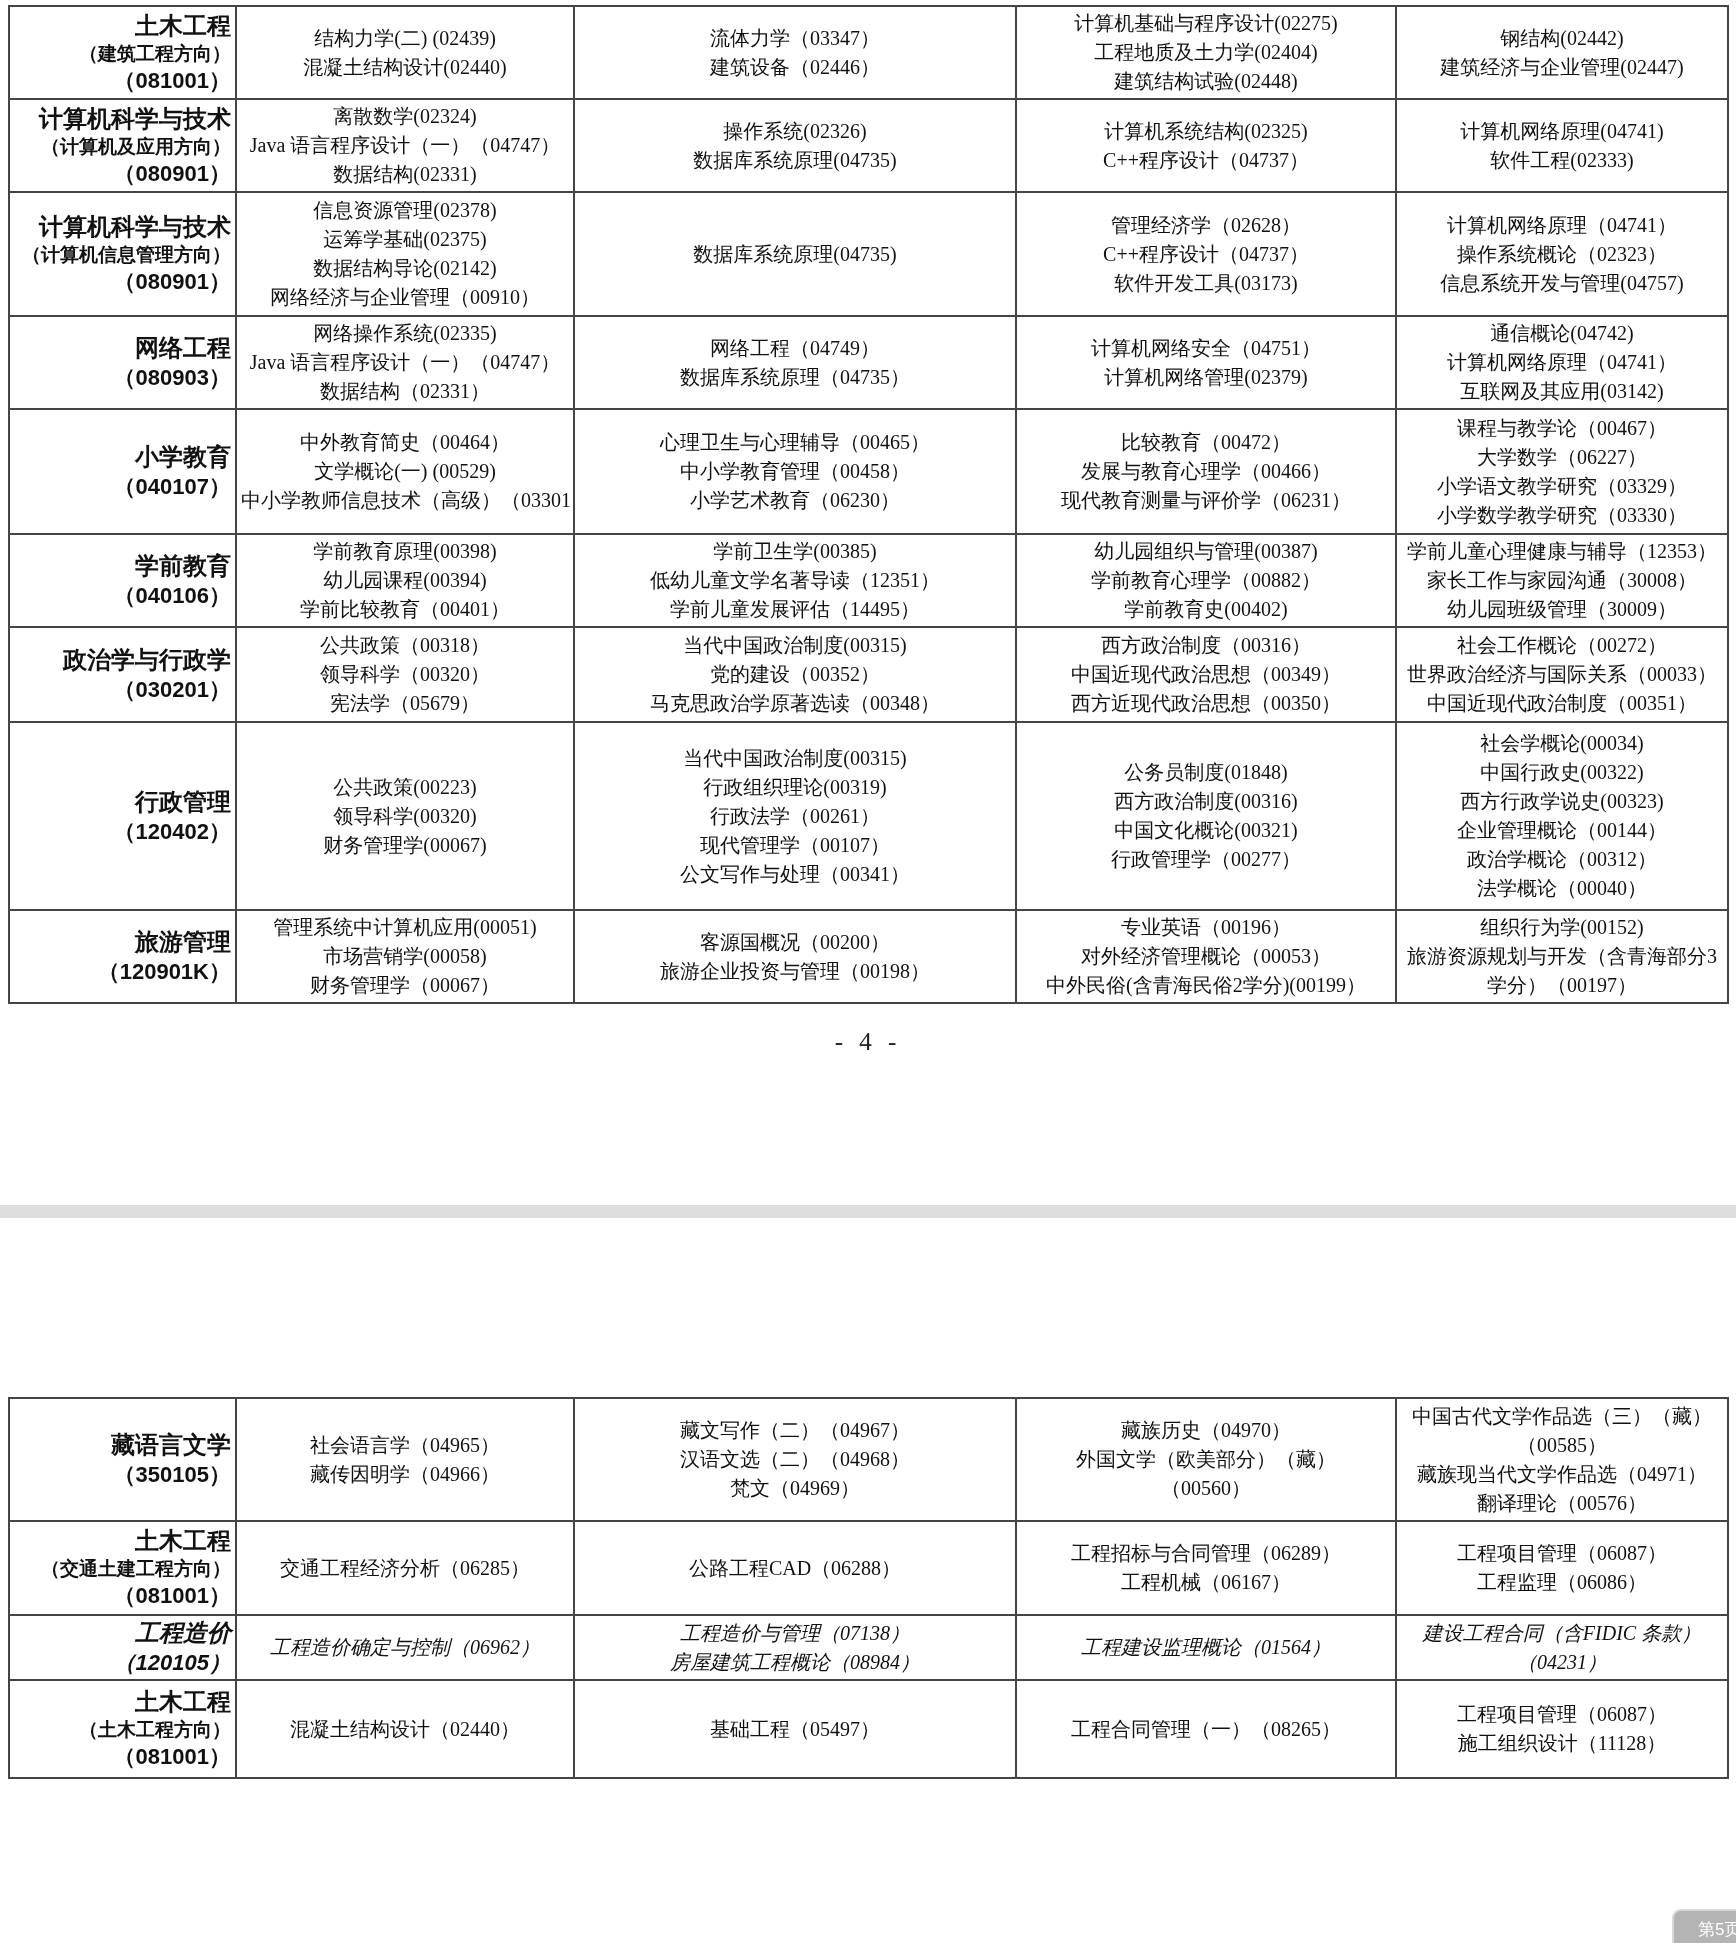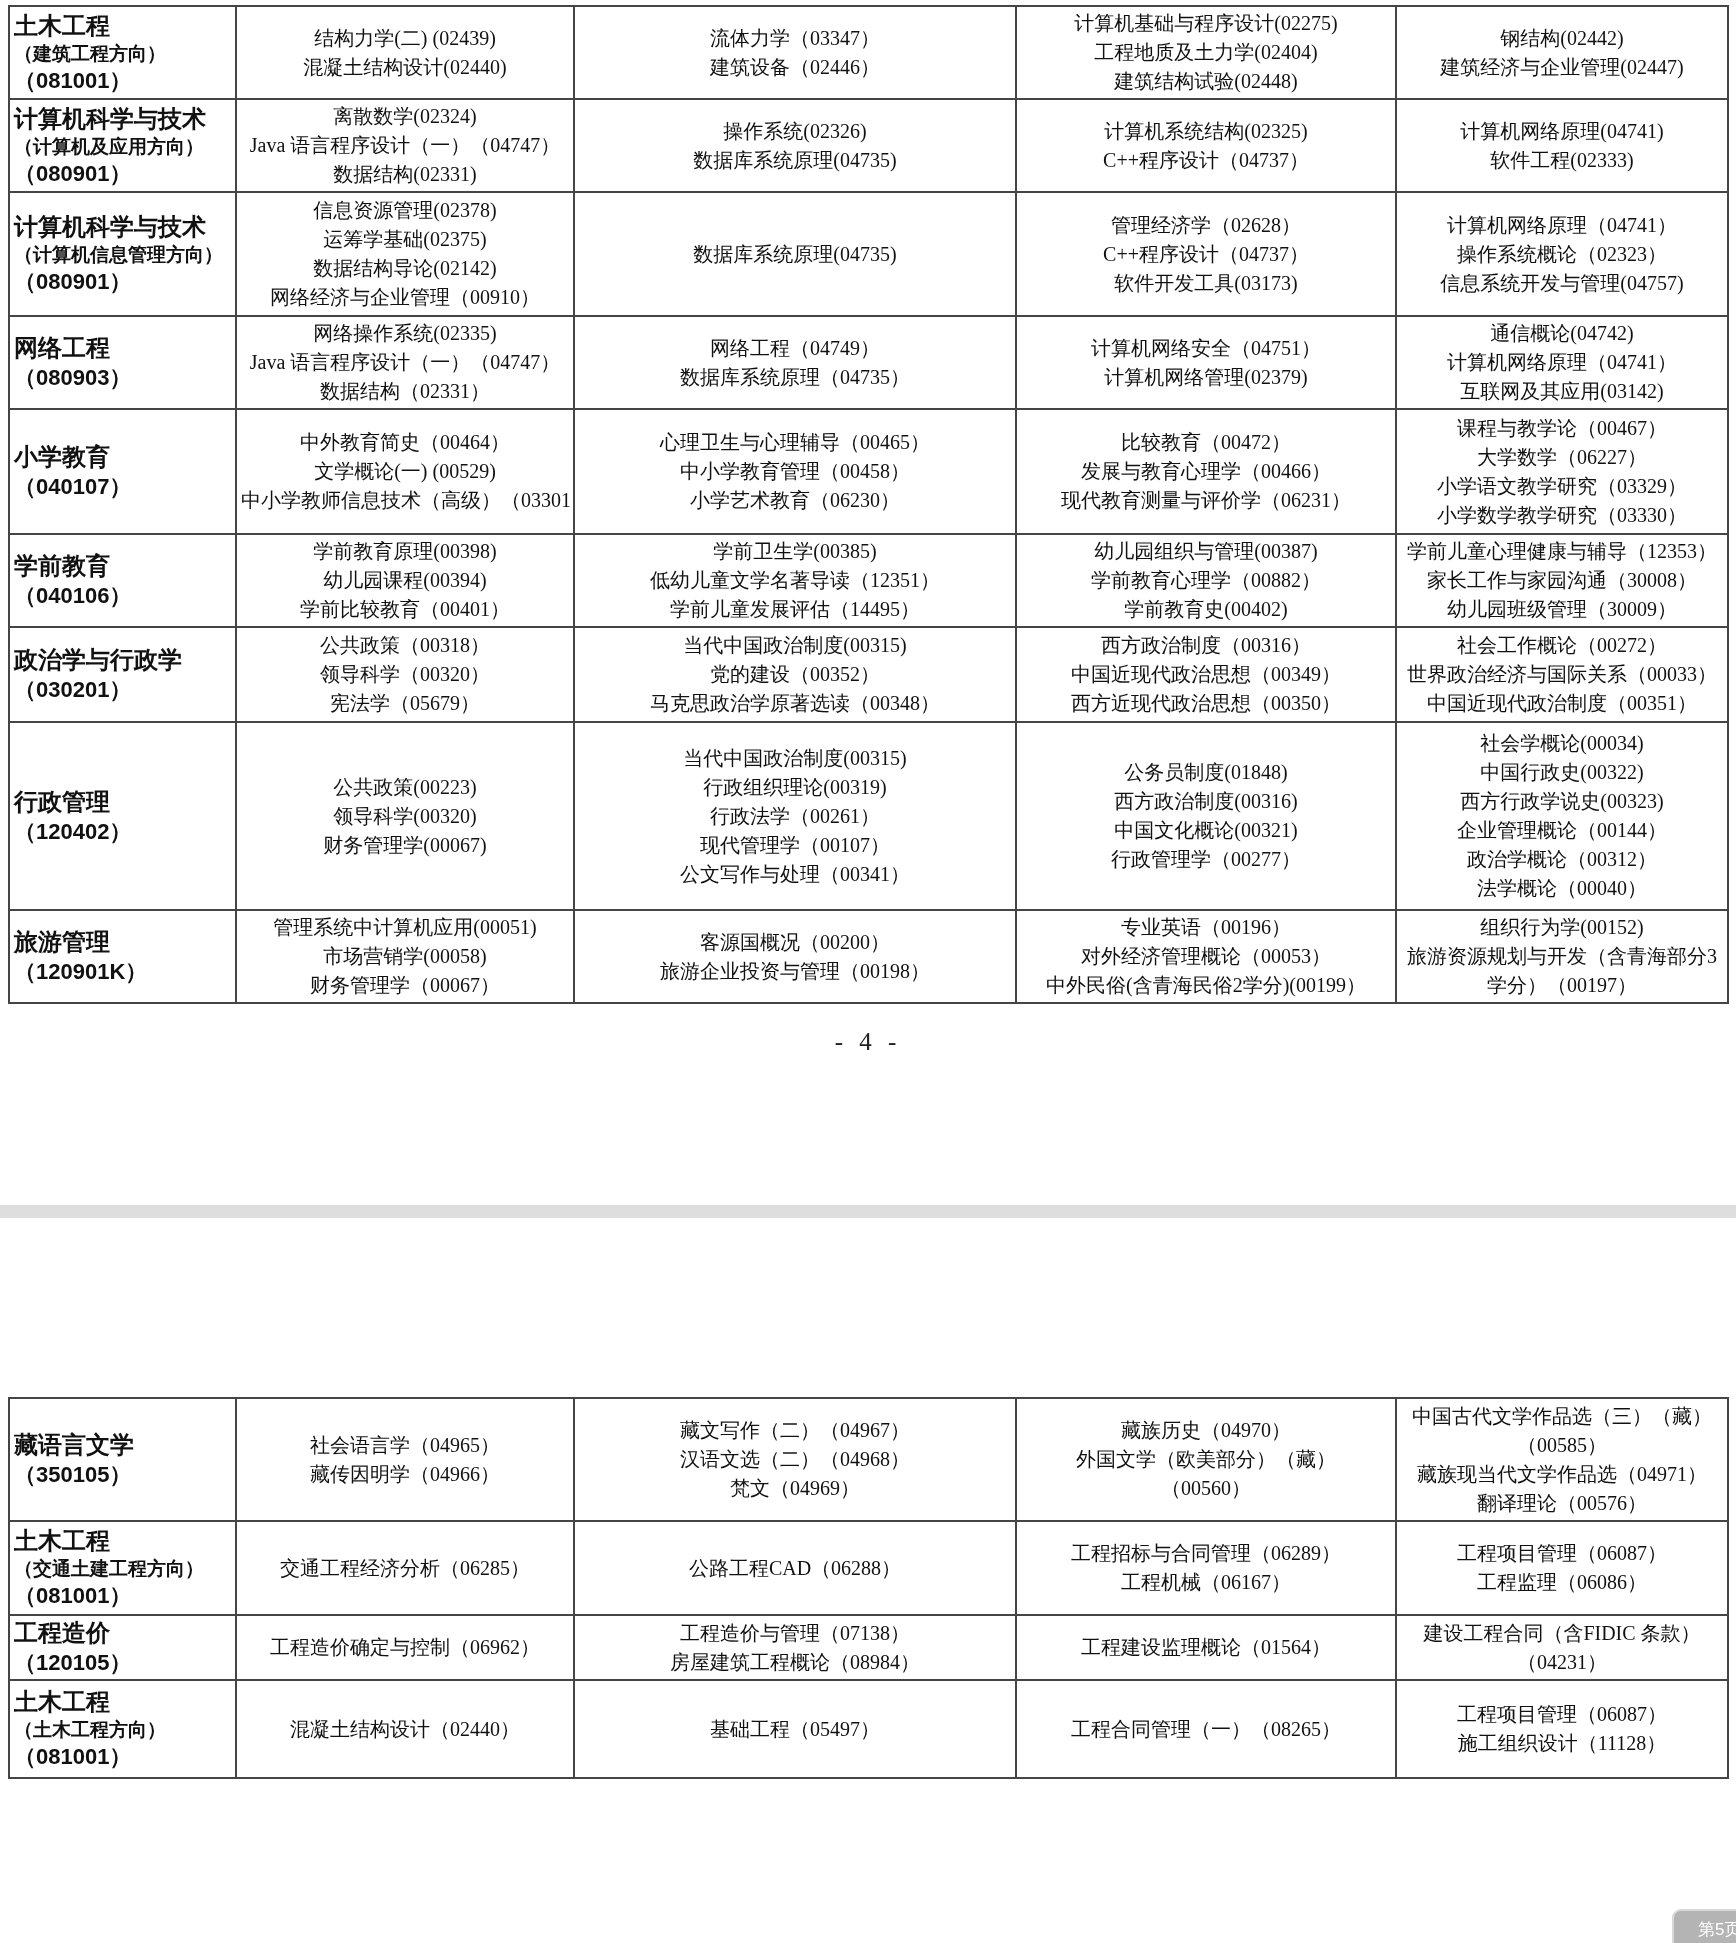--- a/index.html
+++ b/index.html
@@ -3,21 +3,21 @@
 <meta charset="utf-8">
 <style>
   html,body{margin:0;padding:0;background:#ffffff;}
   .page{position:relative;width:1736px;height:1943px;background:#ffffff;overflow:hidden;
         font-family:"Liberation Sans",sans-serif;color:#111;}
   table.sched{position:absolute;left:8px;border-collapse:collapse;table-layout:fixed;
               width:1719px;background:#fff;}
   #table1{top:5px;}
   #table2{top:1397px;}
   table.sched td{border:2px solid #454545;padding:2px 4px;vertical-align:middle;overflow:hidden;}
-  td.mj{text-align:left;font-family:"Liberation Sans",sans-serif;font-weight:700;}
+  td.mj{text-align:right;font-family:"Liberation Sans",sans-serif;font-weight:700;}
   .mj-name{font-size:24px;line-height:30px;}
   .mj-dir{font-size:19px;line-height:25px;font-family:Liberation Serif, serif;}
   .mj-code{font-size:22px;line-height:29px;}
   td.cs{text-align:center;font-family:"Liberation Serif",serif;}
   .cs-line{font-size:20px;line-height:29px;white-space:nowrap;}
   .page-number{position:absolute;top:1028px;left:0;width:1736px;text-align:center;
                font-family:"Liberation Serif",serif;font-size:25px;letter-spacing:5px;color:#222;}
   .separator{position:absolute;top:1205px;left:0;width:1736px;height:13px;background:#dedede;}
   .badge{position:absolute;left:1672px;top:1909px;width:104px;height:52px;
          background:#b4b4b4;border:2px solid #d8d8d8;border-radius:9px;
@@ -329,21 +329,21 @@
           </td>
           <td class="cs">
             <div class="cs-line">工程招标与合同管理（06289）</div>
             <div class="cs-line">工程机械（06167）</div>
           </td>
           <td class="cs">
             <div class="cs-line">工程项目管理（06087）</div>
             <div class="cs-line">工程监理（06086）</div>
           </td>
         </tr>
-        <tr style="height: 62px;">
+        <tr style="height: 62px; font-style: italic;">
           <td class="mj">
             <div class="mj-name">工程造价</div>
             <div class="mj-code">（120105）</div>
           </td>
           <td class="cs">
             <div class="cs-line">工程造价确定与控制（06962）</div>
           </td>
           <td class="cs">
             <div class="cs-line">工程造价与管理（07138）</div>
             <div class="cs-line">房屋建筑工程概论（08984）</div>

